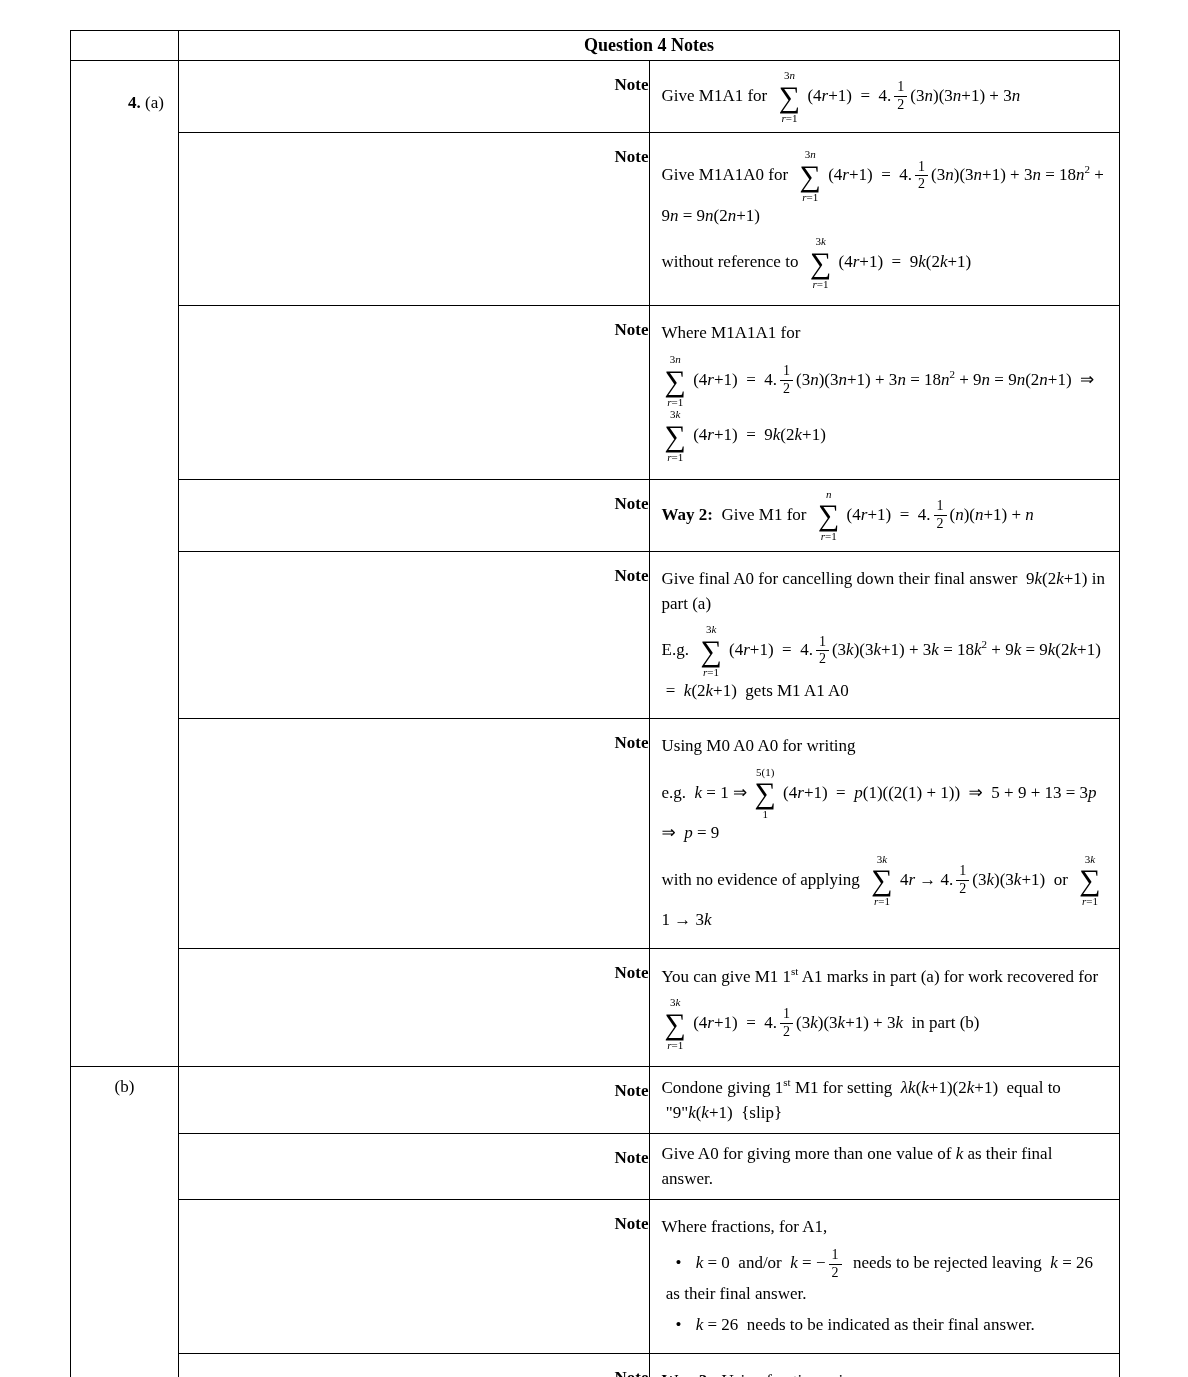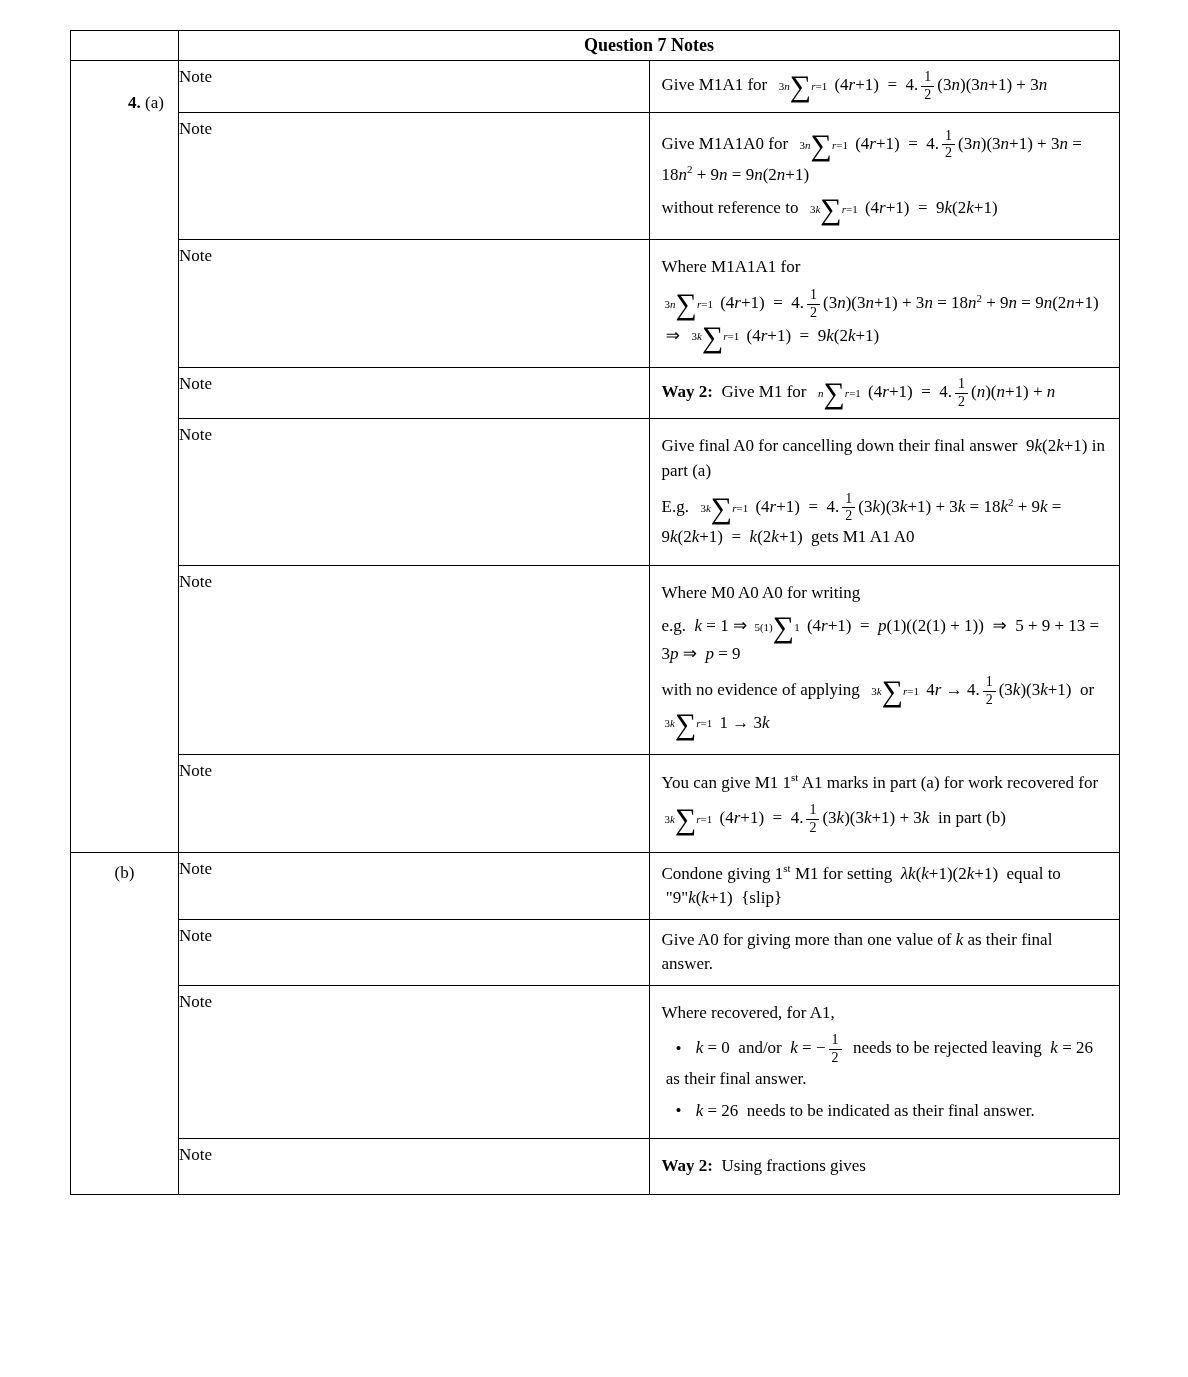--- a/index.html
+++ b/index.html
@@ -21,49 +21,49 @@
     font-size: 18px; font-weight: bold; text-align: center;
     padding: 4px 0;
   }
   .part-cell {
     width: 108px; text-align: center; vertical-align: top;
     font-size: 17px;
   }
   .part-a { padding-top: 32px; padding-left: 43px; }
   .part-b { padding-top: 10px; }
   .note-cell {
-    width: 100px; font-weight: normal; text-align: left;
-    vertical-align: top; padding-top: 6px; font-size: 17px;
+    width: 100px; font-weight: bold; text-align: right;
+    vertical-align: top; padding-top: 14px; font-size: 17px;
   }
   .content-cell {
     padding: 8px 12px; vertical-align: middle; line-height: 1.45;
   }
   .line { margin: 7px 0; }
   .bdot { margin: 0 10px 0 14px; }
   
-  .sum { display: inline-flex; flex-direction: row; align-items: center;
+  .sum { display: inline-flex; flex-direction: column; align-items: center;
          vertical-align: middle; margin: 0 3px; line-height: 1; }
   .sum .lim { font-size: 11px; line-height: 1.15; }
   .sum .sig { font-size: 30px; line-height: 1; }
   
   .frac { display: inline-flex; flex-direction: column; align-items: center;
           vertical-align: middle; margin: 0 3px; line-height: 1.2; font-size: 14px; }
   .frac .num, .frac .den { padding: 0 3px; text-align: center; }
   .frac .den { border-top: 1.3px solid #000; }
   sup { font-size: 11px; }
 </style>
 </head>
 <body>
 
 <div class="page">
   <table class="notes-table">
     <thead>
       <tr>
         <td class="corner-cell"></td>
-        <th class="header-cell" colspan="2">Question 7 Notes</th>
+        <th class="header-cell" colspan="2">Question 4 Notes</th>
       </tr>
     </thead>
     <tbody>
         <tr>
           <td class="part-cell part-a" rowspan="7"><b>4.</b> (a)</td>
           <td class="note-cell">Note</td>
           <td class="content-cell">Give M1A1 for &nbsp;<span class="sum">
               <span class="lim">3<i>n</i></span>
               <span class="sig">∑</span>
               <span class="lim"><i>r</i>=1</span>
@@ -129,21 +129,21 @@
                 <span class="lim"><i>r</i>=1</span>
               </span> (4<i>r</i>+1) &nbsp;=&nbsp; 4.<span class="frac">
                 <span class="num">1</span>
                 <span class="den">2</span>
               </span>(3<i>k</i>)(3<i>k</i>+1) + 3<i>k</i> = 18<i>k</i><sup>2</sup> + 9<i>k</i> = 9<i>k</i>(2<i>k</i>+1) &nbsp;=&nbsp; <i>k</i>(2<i>k</i>+1) &nbsp;gets M1 A1 A0</div>
           </td>
         </tr>
         <tr>
           <td class="note-cell">Note</td>
           <td class="content-cell">
-            <div class="line">Where M0 A0 A0 for writing</div>
+            <div class="line">Using M0 A0 A0 for writing</div>
             <div class="line">e.g. &nbsp;<i>k</i> = 1 ⇒ <span class="sum">
                 <span class="lim">5(1)</span>
                 <span class="sig">∑</span>
                 <span class="lim">1</span>
               </span> (4<i>r</i>+1) &nbsp;=&nbsp; <i>p</i>(1)((2(1) + 1)) &nbsp;⇒&nbsp; 5 + 9 + 13 = 3<i>p</i> ⇒ &nbsp;<i>p</i> = 9</div>
             <div class="line">with no evidence of applying &nbsp;<span class="sum">
                 <span class="lim">3<i>k</i></span>
                 <span class="sig">∑</span>
                 <span class="lim"><i>r</i>=1</span>
               </span> 4<i>r</i> → 4.<span class="frac">
@@ -175,21 +175,21 @@
           <td class="note-cell">Note</td>
           <td class="content-cell">Condone giving 1<sup>st</sup> M1 for setting &nbsp;<i>λk</i>(<i>k</i>+1)(2<i>k</i>+1) &nbsp;equal to &nbsp;"9"<i>k</i>(<i>k</i>+1) &nbsp;{slip}</td>
         </tr>
         <tr>
           <td class="note-cell">Note</td>
           <td class="content-cell">Give A0 for giving more than one value of <i>k</i> as their final answer.</td>
         </tr>
         <tr>
           <td class="note-cell">Note</td>
           <td class="content-cell">
-            <div class="line">Where recovered, for A1,</div>
+            <div class="line">Where fractions, for A1,</div>
             <div class="line"><span class="bdot">•</span> <i>k</i> = 0 &nbsp;and/or &nbsp;<i>k</i> = −<span class="frac">
                 <span class="num">1</span>
                 <span class="den">2</span>
               </span> &nbsp;needs to be rejected leaving &nbsp;<i>k</i> = 26 &nbsp;as their final answer.</div>
             <div class="line"><span class="bdot">•</span> <i>k</i> = 26 &nbsp;needs to be indicated as their final answer.</div>
           </td>
         </tr>
         <tr>
           <td class="note-cell">Note</td>
           <td class="content-cell">

